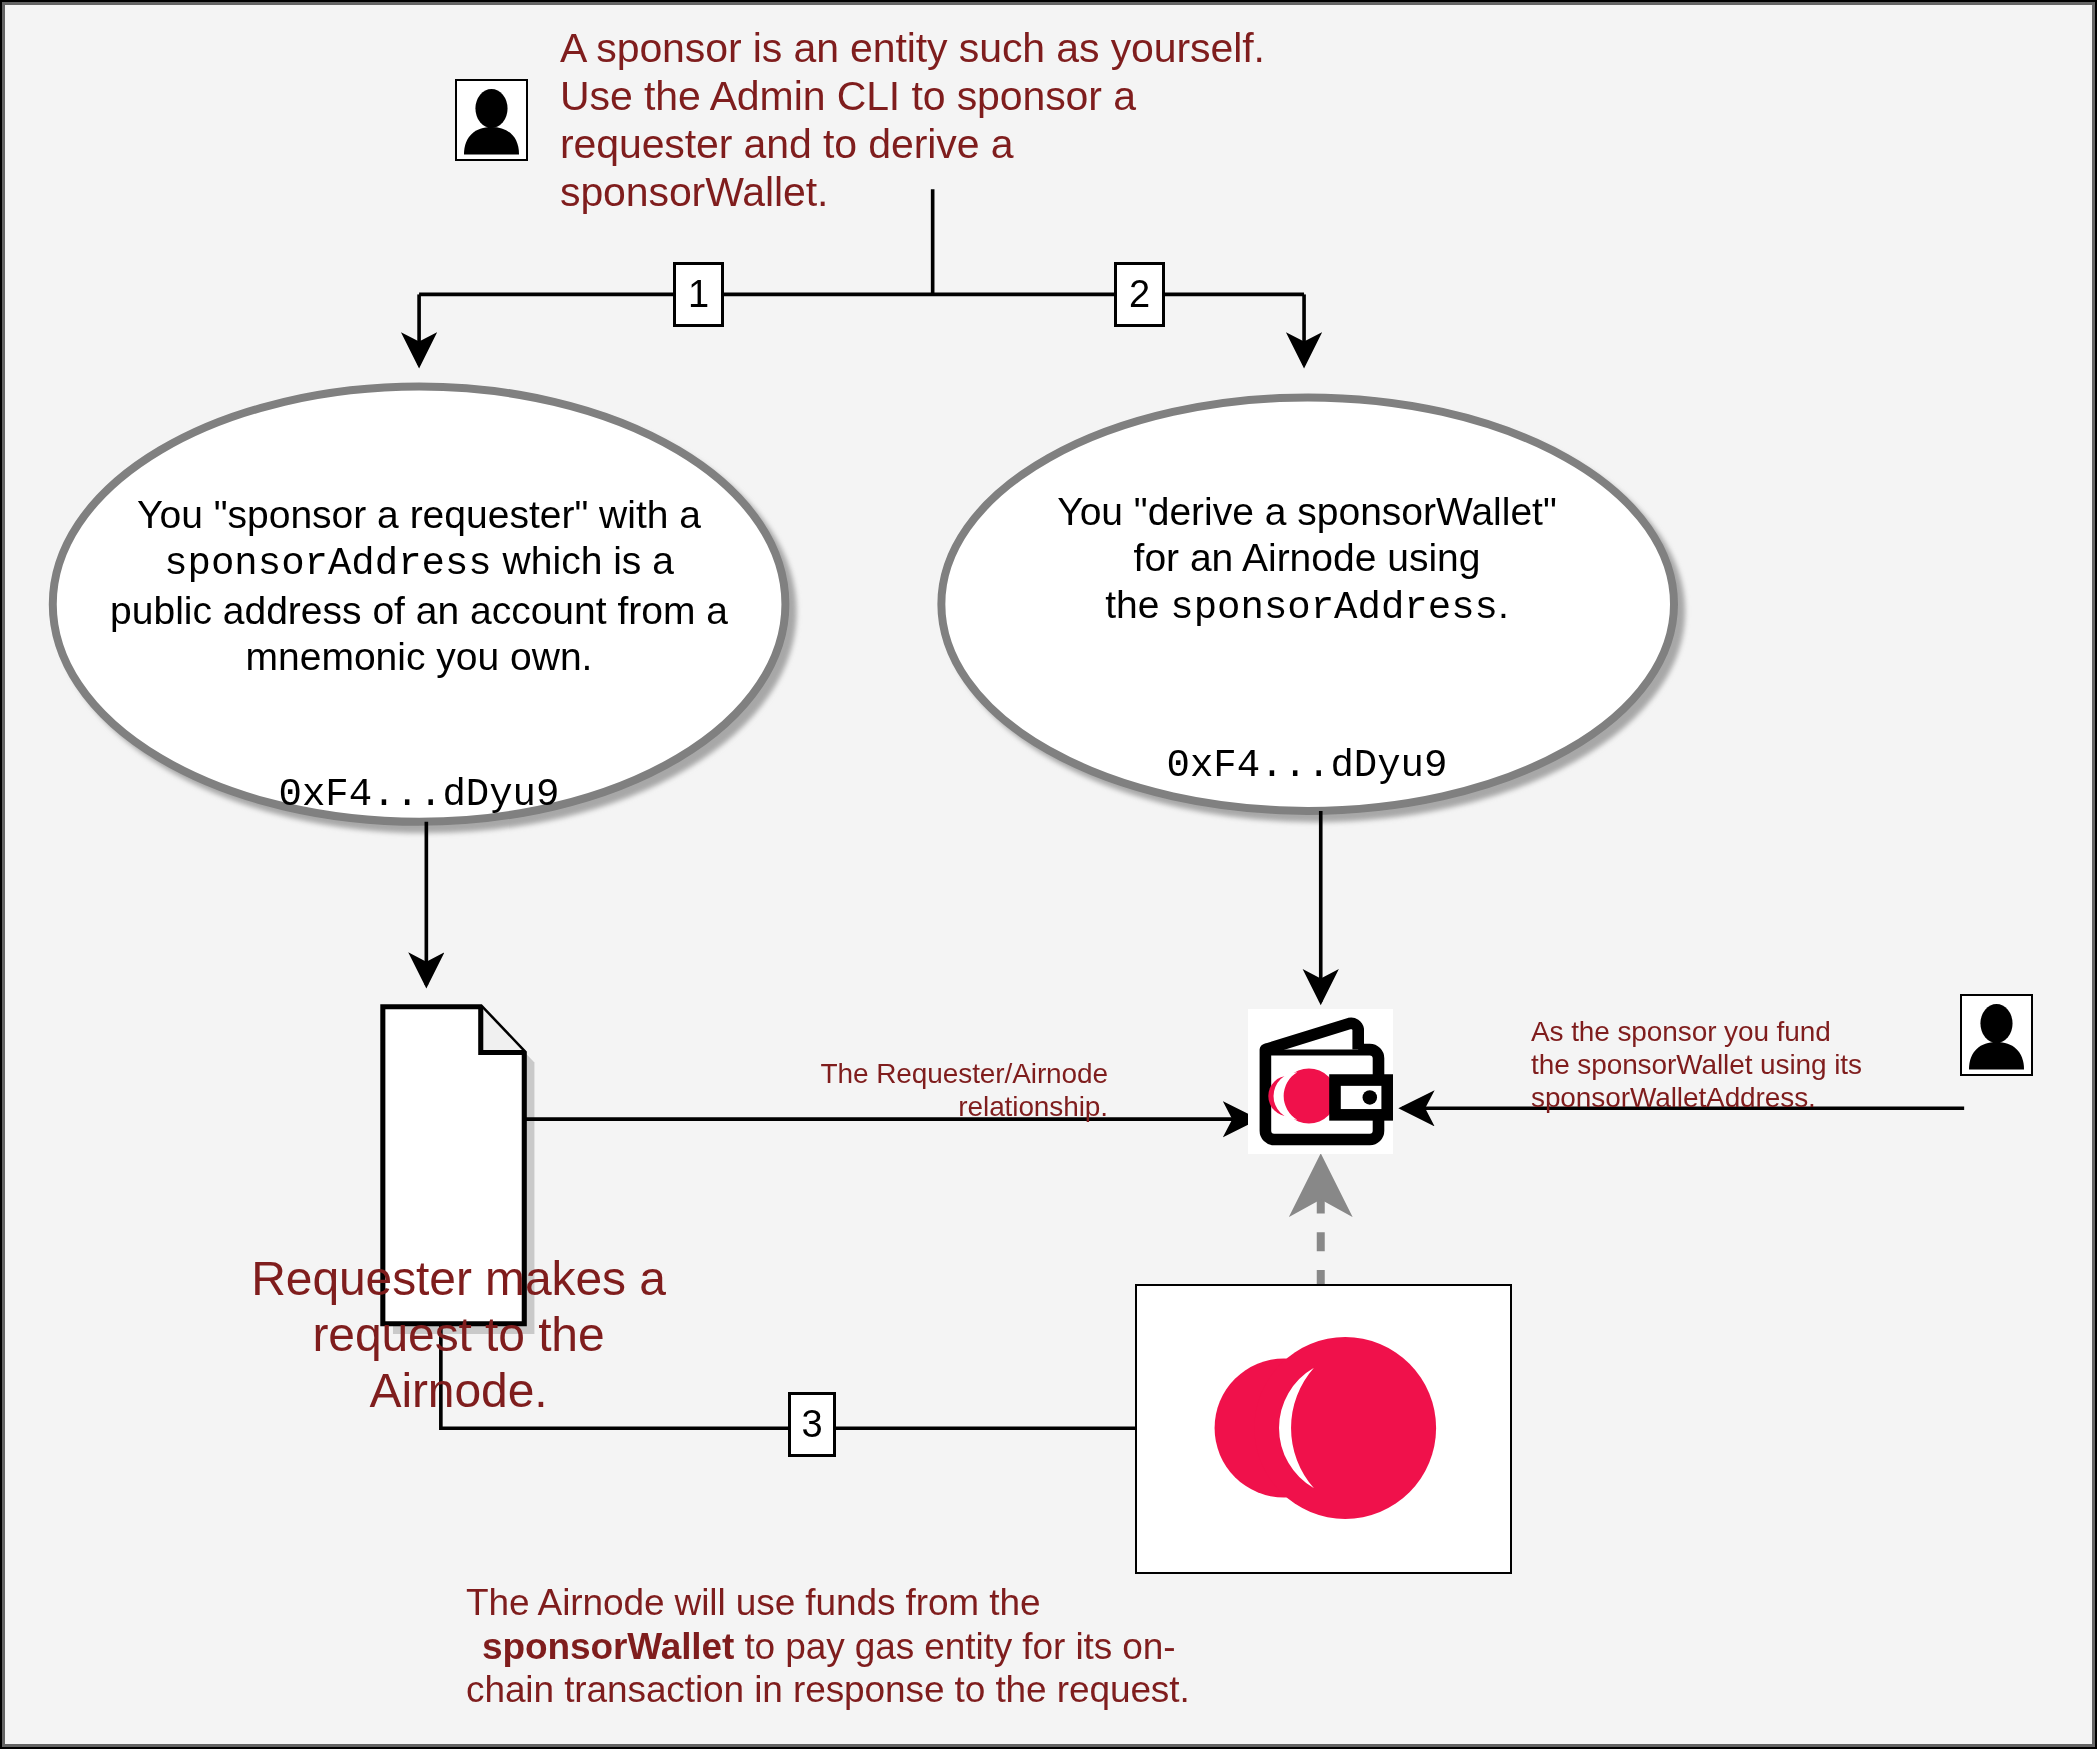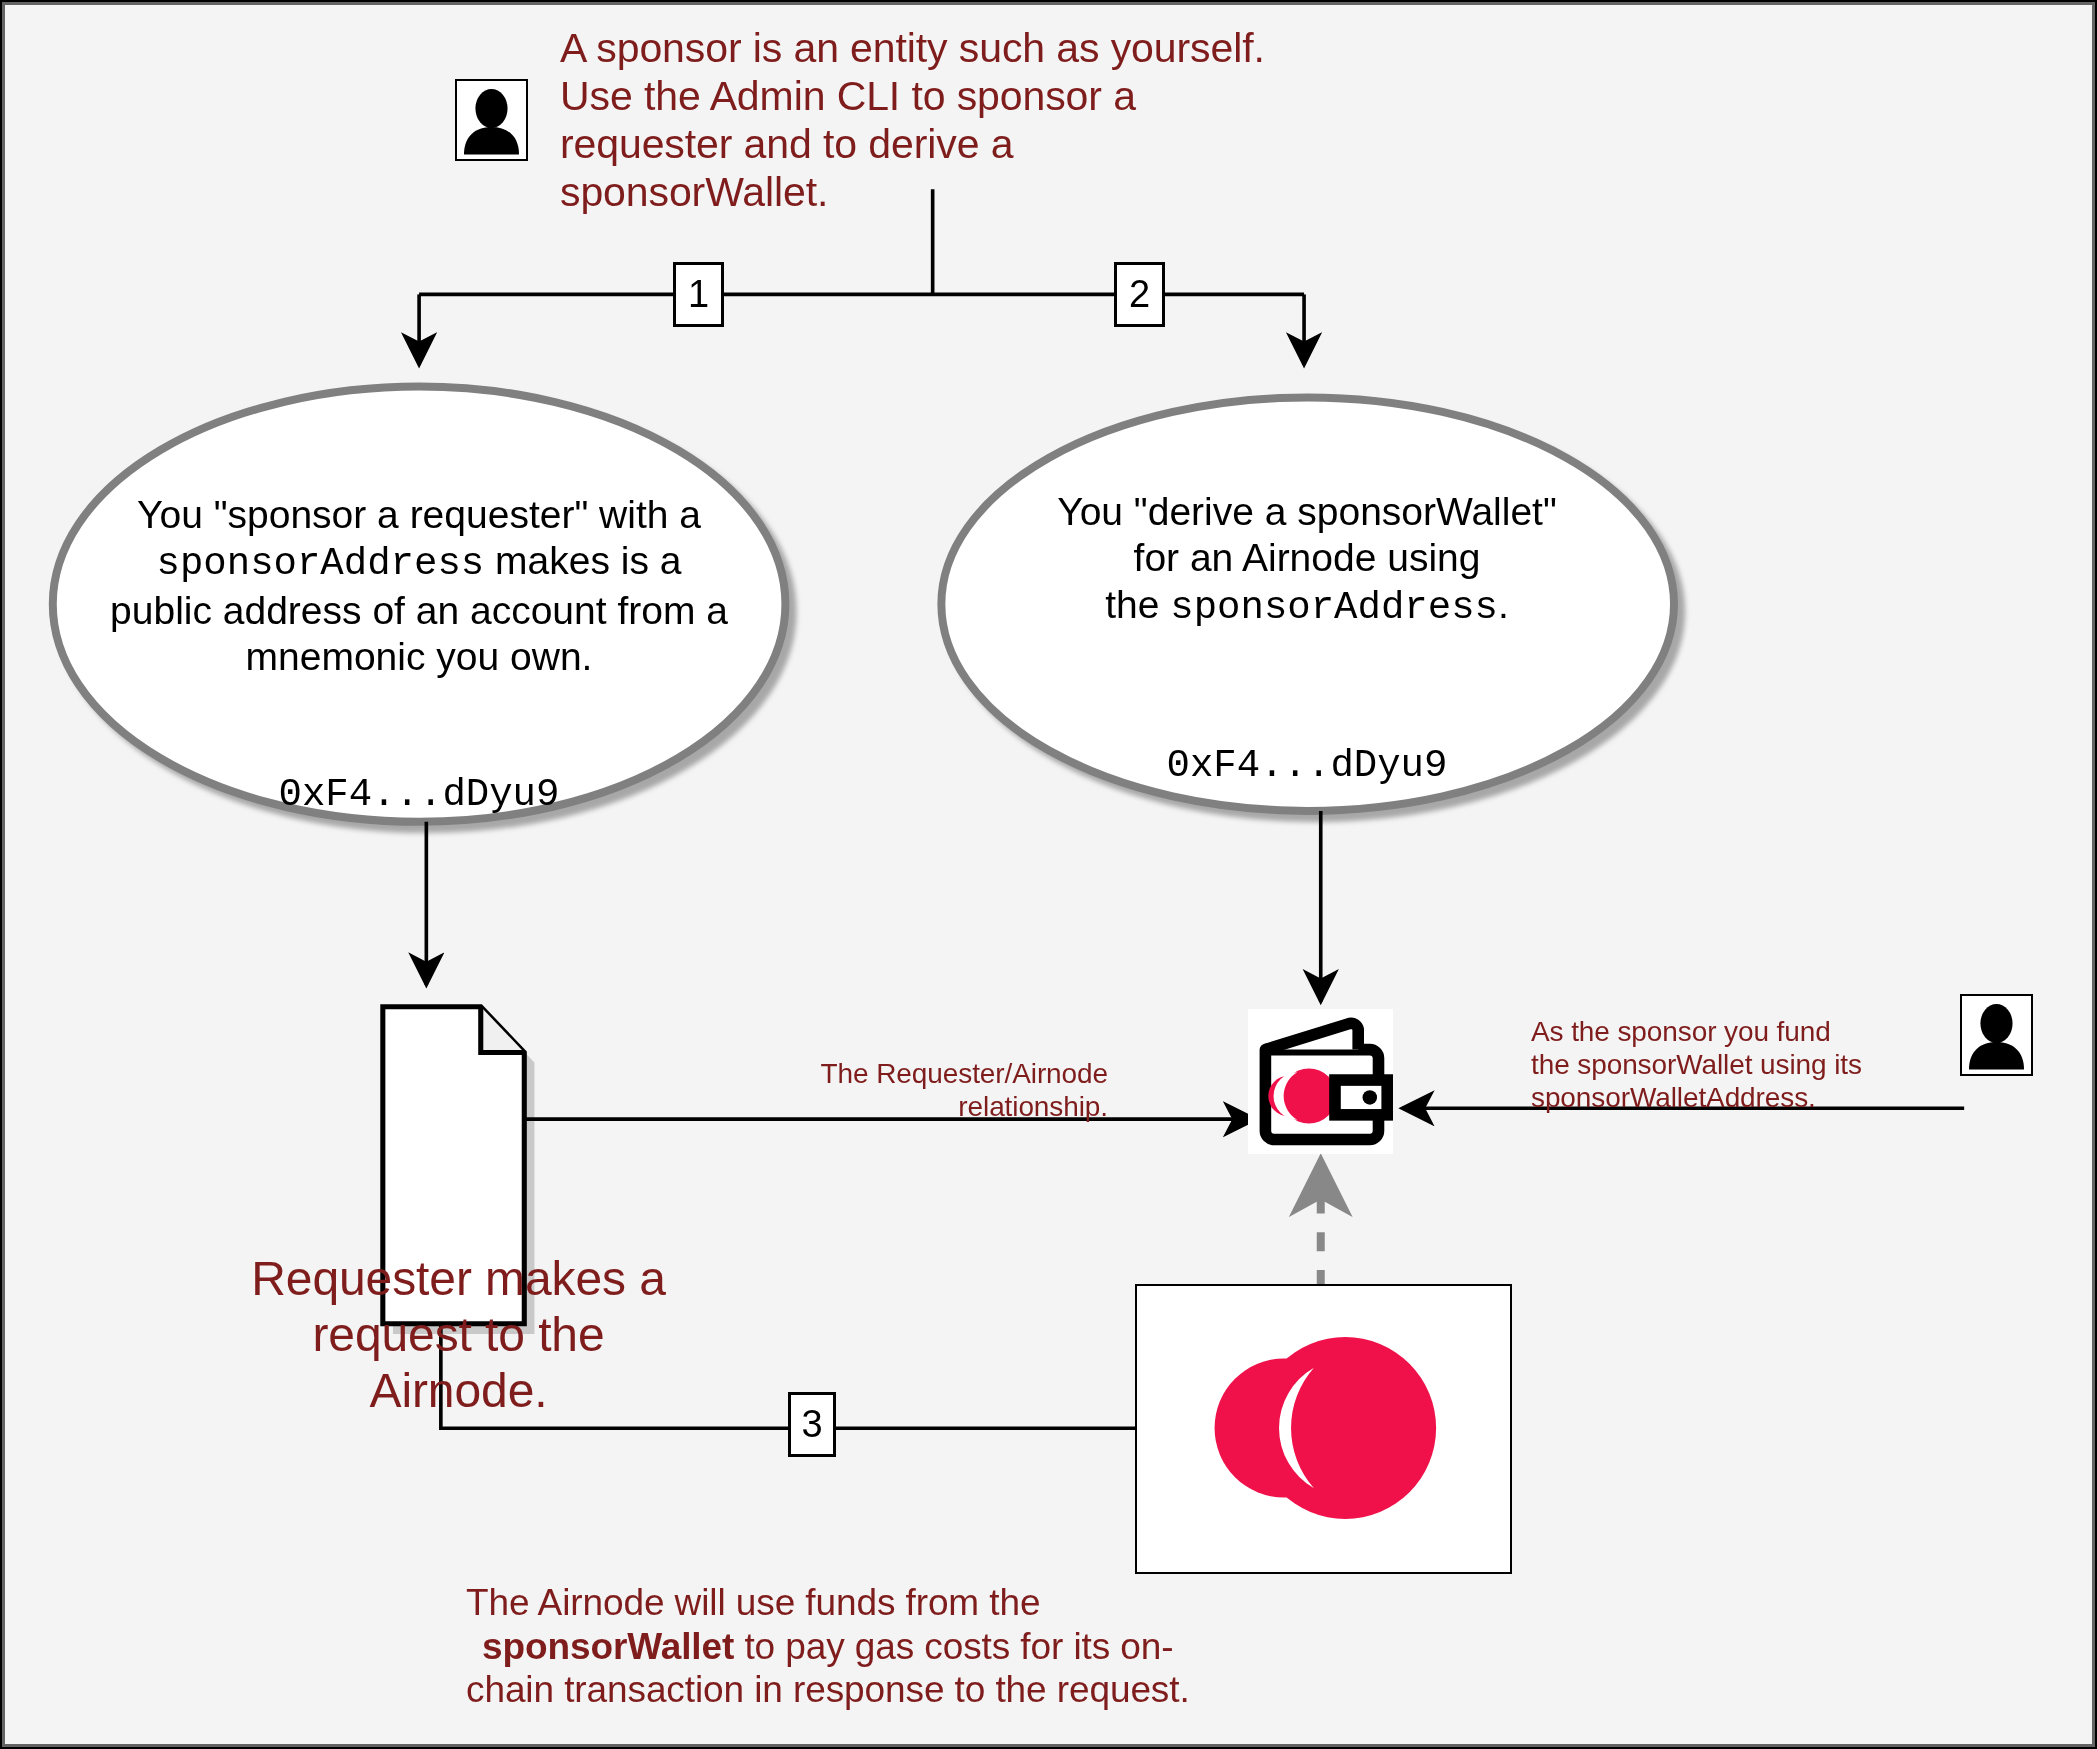--- a/index.html
+++ b/index.html
@@ -242,21 +242,21 @@
   <div class="step-box" id="step-2">2</div>
   <div class="step-box" id="step-3">3</div>
 
   <div class="txt" id="top-note">A sponsor is an entity such as yourself.
 Use the Admin CLI to sponsor a
 requester and to derive a
 sponsorWallet.</div>
 
   <div class="ellipse-text" id="ellipse-left-text">
     <span>You "sponsor a requester" with a</span><br>
-    <span class="mono">sponsorAddress</span><span> makes is a</span><br>
+    <span class="mono">sponsorAddress</span><span> which is a</span><br>
     <span>public address of an account from a</span><br>
     <span>mnemonic you own.</span>
   </div>
   <div class="ellipse-text mono" id="ellipse-left-addr">0xF4...dDyu9</div>
 
   <div class="ellipse-text" id="ellipse-right-text">
     <span>You "derive a sponsorWallet"</span><br>
     <span>for an Airnode using</span><br>
     <span>the </span><span class="mono">sponsorAddress</span><span>.</span>
   </div>
@@ -267,19 +267,19 @@
 
   <div class="txt" id="label-requester-request">Requester makes a
 request to the Airnode.</div>
 
   <div class="txt" id="label-fund-sponsor">As the sponsor you fund
 the sponsorWallet using its
 sponsorWalletAddress.</div>
 
   <div class="txt" id="label-bottom">
     <span>The Airnode will use funds from the
-</span><span class="bold">sponsorWallet</span><span> to pay gas costs for its on-
+</span><span class="bold">sponsorWallet</span><span> to pay gas entity for its on-
 chain transaction in response to the request.</span>
   </div>
 
   <div id="inner-border"></div>
 </div>
 
 
 </body></html>

